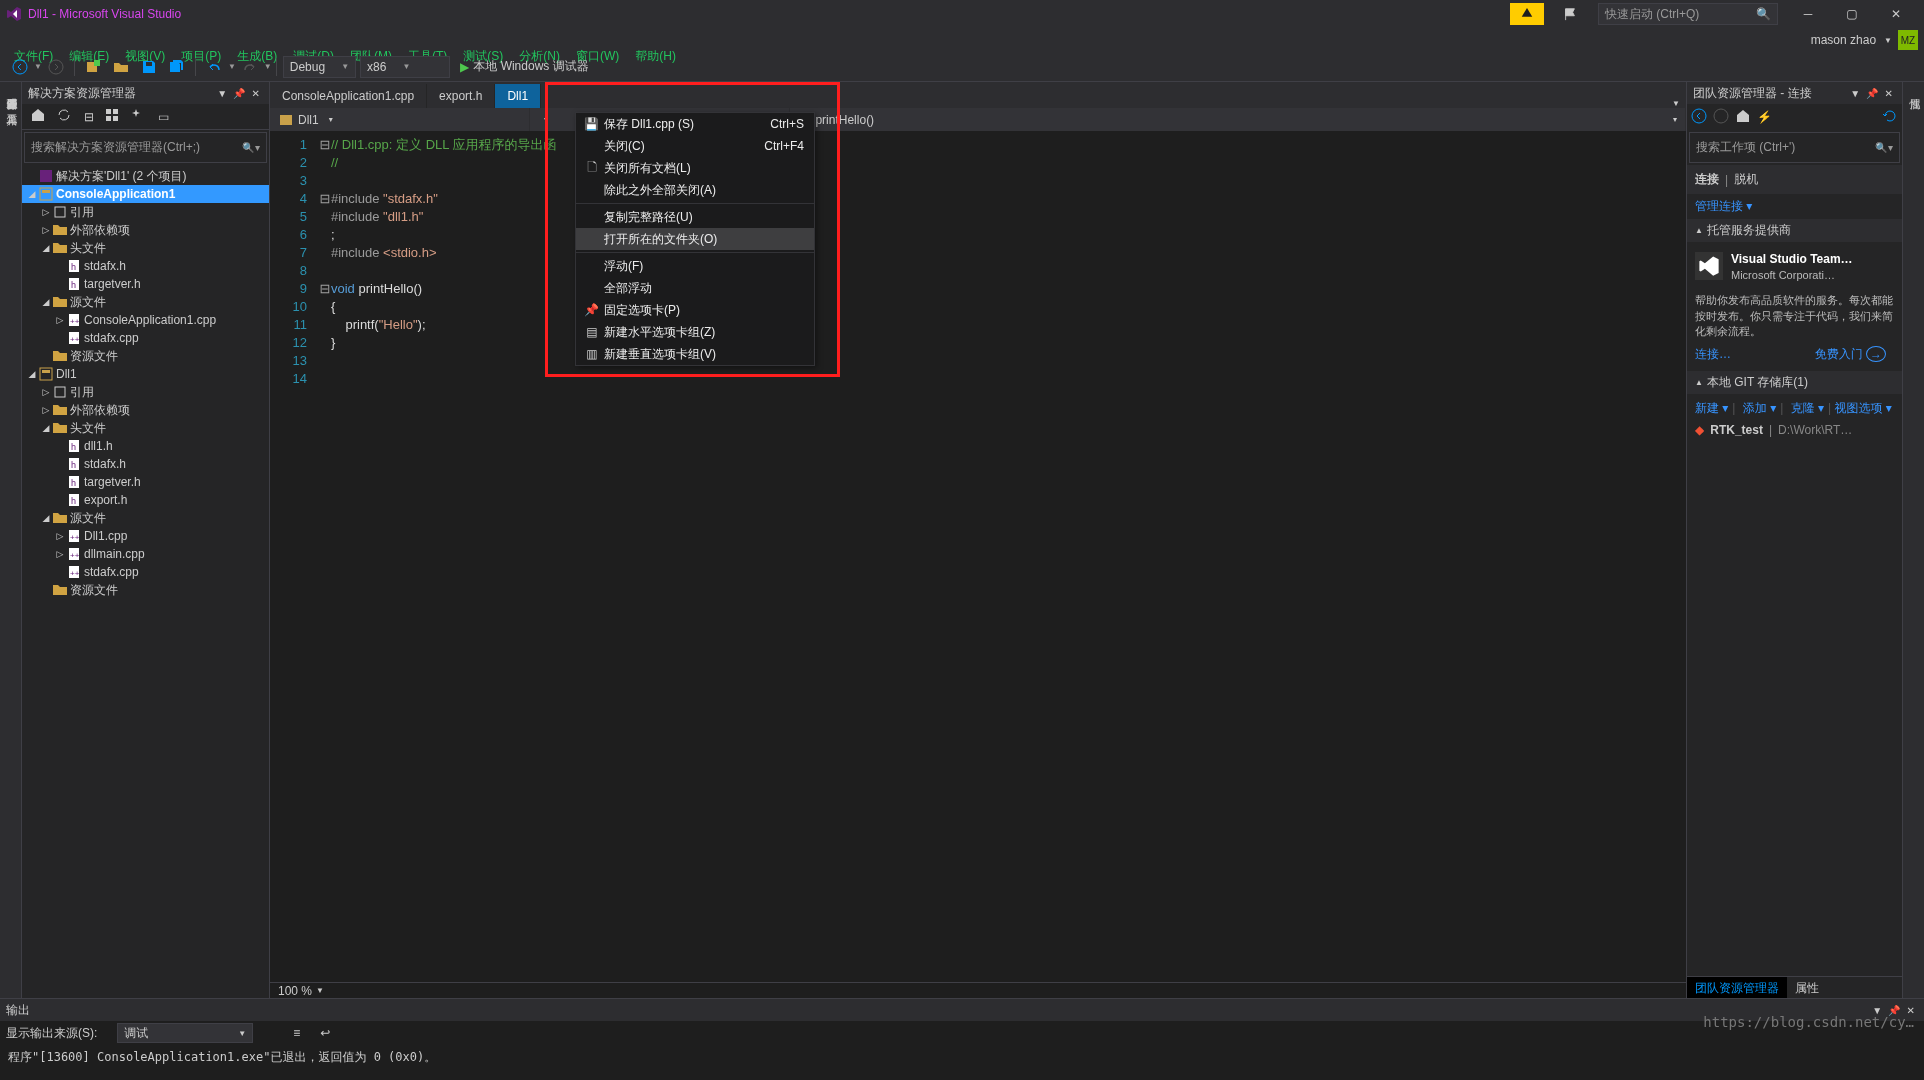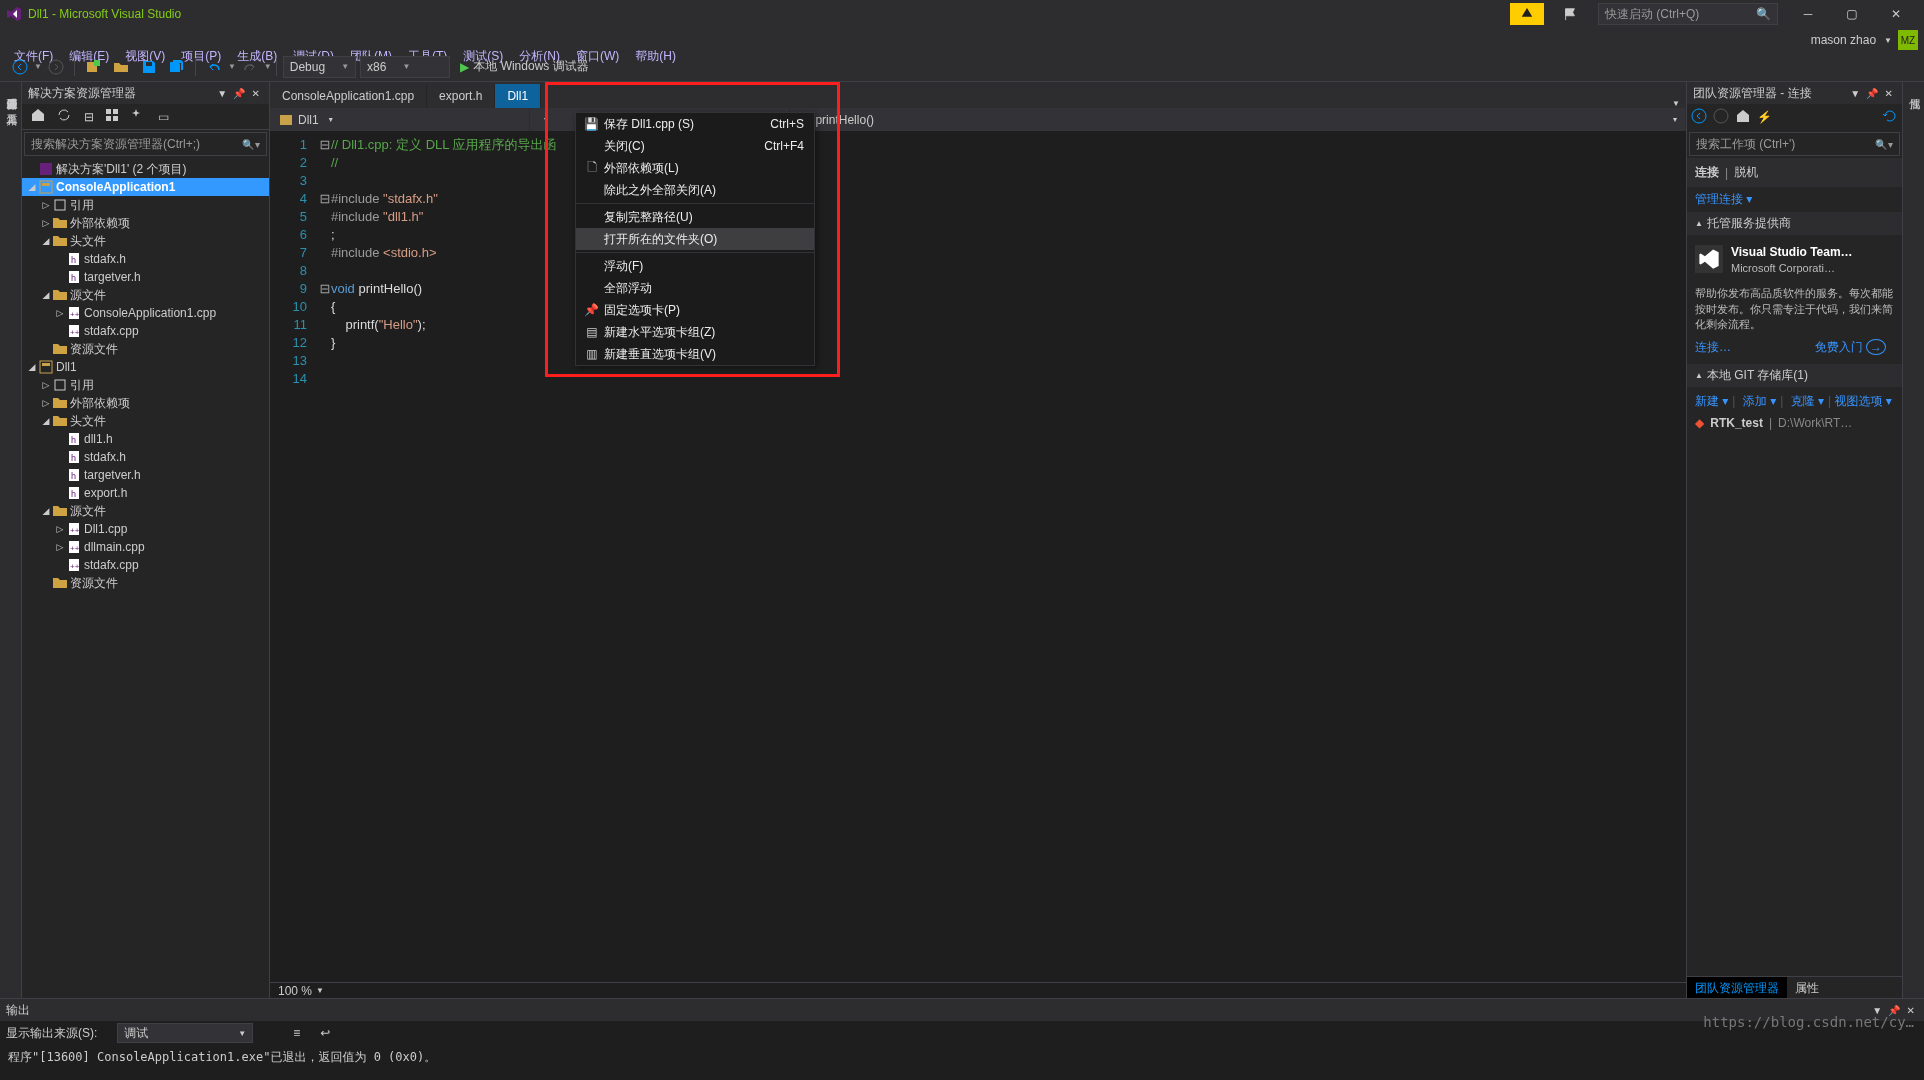--- a/index.html
+++ b/index.html
@@ -2,31 +2,31 @@
 <html><head>
 <meta charset="utf-8">
 <style>
 * { margin:0; padding:0; box-sizing:border-box; font-family:"Microsoft YaHei","Segoe UI",sans-serif; }
 body { background:#2d2d30; color:#ccc; width:1924px; height:1080px; overflow:hidden; position:relative; font-size:12px; }
 
 
 .titlebar { height:28px; background:#2d2d30; display:flex; align-items:center; padding:0 6px; }
 .titlebar .vs-logo { width:16px; height:16px; margin-right:6px; position:relative; }
 .titlebar .vs-logo svg { width:16px; height:16px; }
-.titlebar .title { flex:0 0 auto; color:#84cc16;text-align:center; }
+.titlebar .title { flex:0 0 auto; color:#d946ef;text-align:center; }
 .titlebar .spacer { flex:1; }
 .titlebar .tb-btn { width:44px; height:28px; display:flex; align-items:center; justify-content:center; color:#ccc; }
 .titlebar .notify { background:#ffcc00; width:34px; height:22px; display:flex; align-items:center; justify-content:center; margin-right:4px; }
 .titlebar .notify svg { width:14px; height:14px; }
 .titlebar .flag { margin-right:6px; }
 .titlebar .quick { width:180px; height:22px; background:#333337; border:1px solid #3f3f46; color:#999; padding:0 6px; display:flex; align-items:center; margin-right:8px; }
 
 
 .menubar { height:24px; background:#2d2d30; display:flex; align-items:center; padding:0 6px; }
-.menubar .mi { padding:2px 8px; color:#c4b5fd;margin-top:32px; }
+.menubar .mi { padding:2px 8px; color:#22c55e;margin-top:32px; }
 .menubar .user { margin-left:auto; color:#ccc; padding-right:8px; }
 .menubar .badge { width:20px; height:20px; background:#7fba00; color:#222; display:flex; align-items:center; justify-content:center; font-size:10px; margin-left:6px; }
 
 
 .toolbar { height:30px; background:#2d2d30; display:flex; align-items:center; padding:0 6px; border-bottom:1px solid #3f3f46; }
 .toolbar .tbtn { padding:3px 5px; margin:0 1px; display:flex; align-items:center; }
 .toolbar .sep { width:1px; height:18px; background:#46464a; margin:0 4px; }
 .toolbar .combo { height:22px; background:#333337; border:1px solid #3f3f46; display:flex; align-items:center; padding:0 6px; margin:0 2px; }
 .toolbar .combo .arrow { margin-left:16px; font-size:8px; color:#999; }
 .toolbar .start { color:#ccc; display:flex; align-items:center; padding:0 8px; }
@@ -40,21 +40,21 @@
 .rightrail { width:22px; background:#2d2d30; border-left:1px solid #3f3f46; display:flex; flex-direction:column; }
 .rightrail .railtab { writing-mode:vertical-rl; padding:8px 2px; color:#ccc; font-size:11px; }
 
 
 .solexp { width:248px; background:#252526; display:flex; flex-direction:column; border-right:1px solid #3f3f46;justify-content:flex-end; }
 .panehdr { height:22px; background:#2d2d30; display:flex; align-items:center; padding:0 6px; color:#ccc; }
 .panehdr .sp { flex:1; }
 .panehdr .pbtn { padding:0 3px; color:#ccc; font-size:10px; }
 .soltb { height:26px; display:flex; align-items:center; padding:0 4px; border-bottom:1px solid #3f3f46; gap:2px; }
 .soltb .ib { padding:2px 4px; }
-.solsearch { height:24px; border:1px solid #3f3f46; margin:2px; display:flex; align-items:center; padding:0 6px; color:#999; }
+.solsearch { height:31px; border:1px solid #3f3f46; margin:2px; display:flex; align-items:center; padding:0 6px; color:#999; }
 .tree { flex:1; overflow:auto; padding:2px 0; font-size:12px; }
 .tree .node { display:flex; align-items:center; height:18px; padding-right:4px; }
 .tree .node.sel { background:#3399ff; color:#fff; }
 .tree .exp { width:12px; text-align:center; color:#ccc; font-size:9px; }
 .tree .ticon { width:16px; margin-right:2px; display:flex; align-items:center; justify-content:center; }
 .ind0{padding-left:4px}.ind1{padding-left:18px}.ind2{padding-left:32px}
 
 
 .editor { flex:1; background:#1e1e1e; display:flex; flex-direction:column; position:relative; }
 .edtabs { height:26px; background:#2d2d30; display:flex; align-items:flex-end; }
@@ -554,21 +554,21 @@
           <span class="lbl">保存 Dll1.cpp (S)</span>
           <span class="sc">Ctrl+S</span>
         </div>
         <div class="row">
           <span class="ci"></span>
           <span class="lbl">关闭(C)</span>
           <span class="sc">Ctrl+F4</span>
         </div>
         <div class="row">
           <span class="ci">🗋</span>
-          <span class="lbl">外部依赖项(L)</span>
+          <span class="lbl">关闭所有文档(L)</span>
           <span class="sc"></span>
         </div>
         <div class="row">
           <span class="ci"></span>
           <span class="lbl">除此之外全部关闭(A)</span>
           <span class="sc"></span>
         </div>
         <div class="hr"></div>
         <div class="row">
           <span class="ci"></span>

